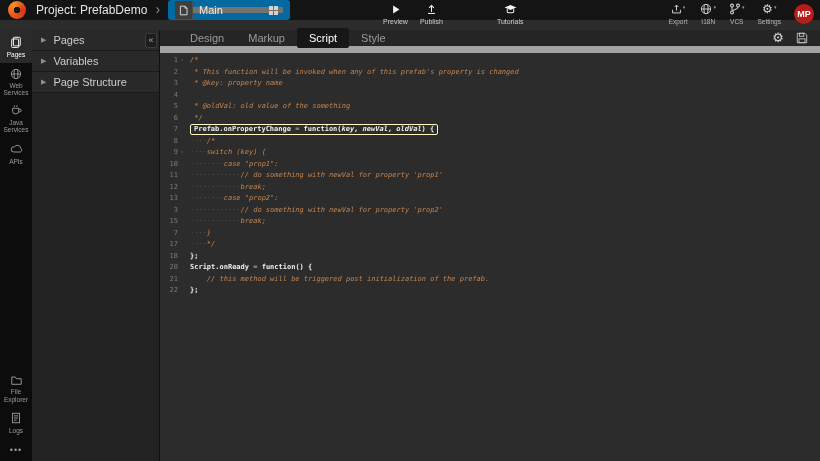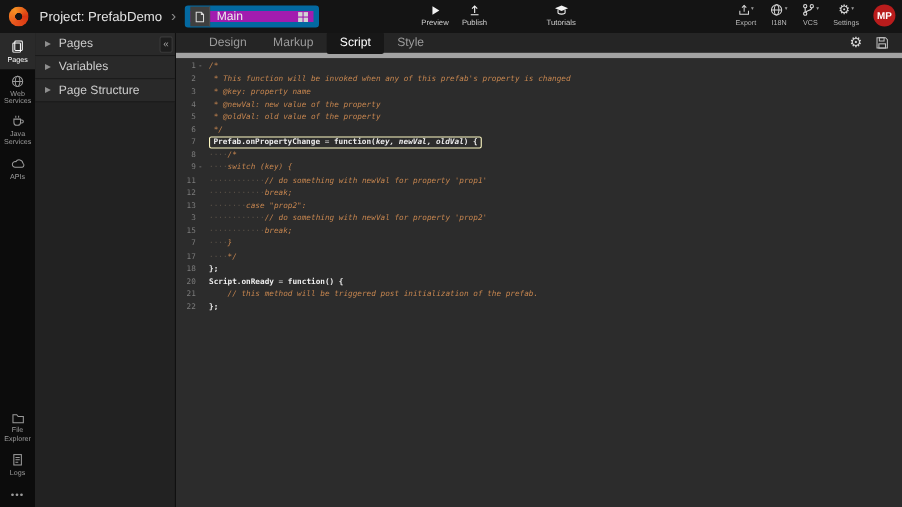--- a/index.html
+++ b/index.html
@@ -1,28 +1,28 @@
 <!DOCTYPE html>
 <html><head>
 <meta charset="utf-8">
 <style>
   * { box-sizing: border-box; margin: 0; padding: 0; }
   html,body { width: 820px; height: 461px; overflow: hidden; background:#2c2c2c;
               font-family: "Liberation Sans", sans-serif; }
 
   
-  .topbar { position:absolute; left:0; top:0; width:820px; height:30px; background:#141414;
+  .topbar { position:absolute; left:0; top:0; width:820px; height:20px; background:#141414;
             display:flex; align-items:center; padding-left:8px; z-index:20; }
   .logo { width:18px; height:18px; border-radius:50%;
           background: radial-gradient(circle at 50% 50%, #141414 0 3px, rgba(0,0,0,0) 3.5px),
                       conic-gradient(from 210deg, #e8541d, #f59123, #d93612, #e8541d);
           flex:0 0 auto; cursor:pointer; }
   .project { color:#e3e3e3; font-size:12px; margin-left:10px; white-space:nowrap; }
   .tb-chev { color:#8a8a8a; font-size:14px; margin:0 8px 2px 8px; }
-  .page-select { width:122px; height:20px; background:#a21caf; border:5px solid #0369a1; border-radius:3px;
+  .page-select { width:122px; height:20px; background:#737373; border:7px solid #0369a1; border-radius:3px;
                  display:flex; align-items:center; cursor:pointer; }
   .ps-icon { width:18px; height:18px; display:flex; align-items:center; justify-content:center;
              background:#3f3f3f; border-right:1px solid #4c4c4c; }
   .ps-label { flex:1; color:#ececec; font-size:11px; padding-left:6px; }
   .ps-grid { display:grid; grid-template-columns:4px 4px; gap:1px; margin-right:5px; }
   .ps-grid i { width:4px; height:4px; background:#d3d3d3; }
 
   .center-actions { position:absolute; left:383px; top:3px; display:flex; align-items:flex-start; }
   .tb-action { display:flex; flex-direction:column; align-items:center; cursor:pointer; margin-right:12px; }
   .tb-action .tbi { height:13px; display:flex; align-items:center; color:#e8e8e8; }
@@ -55,21 +55,21 @@
   .panel-row { height:21px; background:#292929; border-bottom:1px solid #1a1a1a; display:flex;
                align-items:center; padding-left:9px; cursor:pointer; }
   .pr-arrow { color:#8e8e8e; font-size:7px; margin-right:7px; }
   .pr-label { color:#cccccc; font-size:11px; }
   .collapse-btn { position:absolute; top:3px; right:2px; width:12px; height:15px; background:#1d1d1d;
                   border:1px solid #3a3a3a; color:#ababab; font-size:9px; line-height:13px; text-align:center;
                   cursor:pointer; border-radius:2px; }
 
   
   .main { position:absolute; left:160px; top:30px; right:0; bottom:0; display:flex; flex-direction:column; }
-  .tabbar { height:23px; background:#252525; border-bottom:5px solid #a3a3a3; display:flex; align-items:center;
+  .tabbar { height:23px; background:#252525; border-bottom:7px solid #a3a3a3; display:flex; align-items:center;
             padding-left:18px; flex:0 0 auto; }
   .tab { font-size:11px; color:#9b9b9b; padding:4px 12px; cursor:pointer; border-radius:2px; }
   .tab.active { background:#171717; color:#ffffff; }
   .tabbar-right { margin-left:auto; display:flex; align-items:center; margin-right:12px; }
   .tabbar-right .tbtn { color:#c0c0c0; cursor:pointer; display:flex; align-items:center; margin-left:12px; }
   .tabbar-right .gear-glyph { font-size:13px; }
 
   
   .editor { flex:1; background:#2c2c2c; overflow:hidden; padding-top:2px;
             font-family:"DejaVu Sans Mono", monospace; font-size:7px; }
@@ -291,26 +291,27 @@
         </span>
       </span>
     </span>
   </div>
 
   <div class="editor">
     <div id="code-lines">
         <div class="cl"><span class="gut"><span class="lnum">1</span><span class="fold">-</span></span><span class="lcontent"><span class="tk-com">/*</span></span></div>
         <div class="cl"><span class="gut"><span class="lnum">2</span><span class="fold"></span></span><span class="lcontent"><span class="tk-com"> * This function will be invoked when any of this prefab's property is changed</span></span></div>
         <div class="cl"><span class="gut"><span class="lnum">3</span><span class="fold"></span></span><span class="lcontent"><span class="tk-com"> * @key: property name</span></span></div>
-        <div class="cl"><span class="gut"><span class="lnum">4</span><span class="fold"></span></span><span class="lcontent"><span class="tk-com"> * @newVal: new value of the property</span></span></div>
-        <div class="cl"><span class="gut"><span class="lnum">5</span><span class="fold"></span></span><span class="lcontent"><span class="tk-com"> * @oldVal: old value of the property</span></span></div>
+        <div class="cl"><span class="gut"><span class="lnum">4</span><span class="fold"></span></span></div>
+        <div class="cl"><span class="gut"><span class="lnum">5</span><span class="fold"></span></span><span class="lcontent"><span class="tk-com"> * @oldVal: old value of the something</span></span></div>
         <div class="cl"><span class="gut"><span class="lnum">6</span><span class="fold"></span></span><span class="lcontent"><span class="tk-com"> */</span></span></div>
         <div class="cl"><span class="gut"><span class="lnum">7</span><span class="fold"></span></span><span class="lcontent boxed"><span class="tk-code">Prefab.onPropertyChange</span><span class="tk-op"> = </span><span class="tk-code">function(</span><span class="tk-arg">key, newVal, oldVal</span><span class="tk-code">) {</span></span></div>
         <div class="cl"><span class="gut"><span class="lnum">8</span><span class="fold"></span></span><span class="lcontent"><span class="tk-dots">····</span><span class="tk-com">/*</span></span></div>
         <div class="cl"><span class="gut"><span class="lnum">9</span><span class="fold">-</span></span><span class="lcontent"><span class="tk-dots">····</span><span class="tk-com">switch (key) {</span></span></div>
+        <div class="cl"><span class="gut"><span class="lnum">10</span><span class="fold"></span></span><span class="lcontent"><span class="tk-dots">········</span><span class="tk-com">case "prop1":</span></span></div>
         <div class="cl"><span class="gut"><span class="lnum">11</span><span class="fold"></span></span><span class="lcontent"><span class="tk-dots">············</span><span class="tk-com">// do something with newVal for property 'prop1'</span></span></div>
         <div class="cl"><span class="gut"><span class="lnum">12</span><span class="fold"></span></span><span class="lcontent"><span class="tk-dots">············</span><span class="tk-com">break;</span></span></div>
         <div class="cl"><span class="gut"><span class="lnum">13</span><span class="fold"></span></span><span class="lcontent"><span class="tk-dots">········</span><span class="tk-com">case "prop2":</span></span></div>
         <div class="cl"><span class="gut"><span class="lnum">3</span><span class="fold"></span></span><span class="lcontent"><span class="tk-dots">············</span><span class="tk-com">// do something with newVal for property 'prop2'</span></span></div>
         <div class="cl"><span class="gut"><span class="lnum">15</span><span class="fold"></span></span><span class="lcontent"><span class="tk-dots">············</span><span class="tk-com">break;</span></span></div>
         <div class="cl"><span class="gut"><span class="lnum">7</span><span class="fold"></span></span><span class="lcontent"><span class="tk-dots">····</span><span class="tk-com">}</span></span></div>
         <div class="cl"><span class="gut"><span class="lnum">17</span><span class="fold"></span></span><span class="lcontent"><span class="tk-dots">····</span><span class="tk-com">*/</span></span></div>
         <div class="cl"><span class="gut"><span class="lnum">18</span><span class="fold"></span></span><span class="lcontent"><span class="tk-code">};</span></span></div>
         <div class="cl"><span class="gut"><span class="lnum">20</span><span class="fold"></span></span><span class="lcontent"><span class="tk-code">Script.onReady</span><span class="tk-op"> = </span><span class="tk-code">function() {</span></span></div>
         <div class="cl"><span class="gut"><span class="lnum">21</span><span class="fold"></span></span><span class="lcontent"><span class="tk-com">    // this method will be triggered post initialization of the prefab.</span></span></div>

